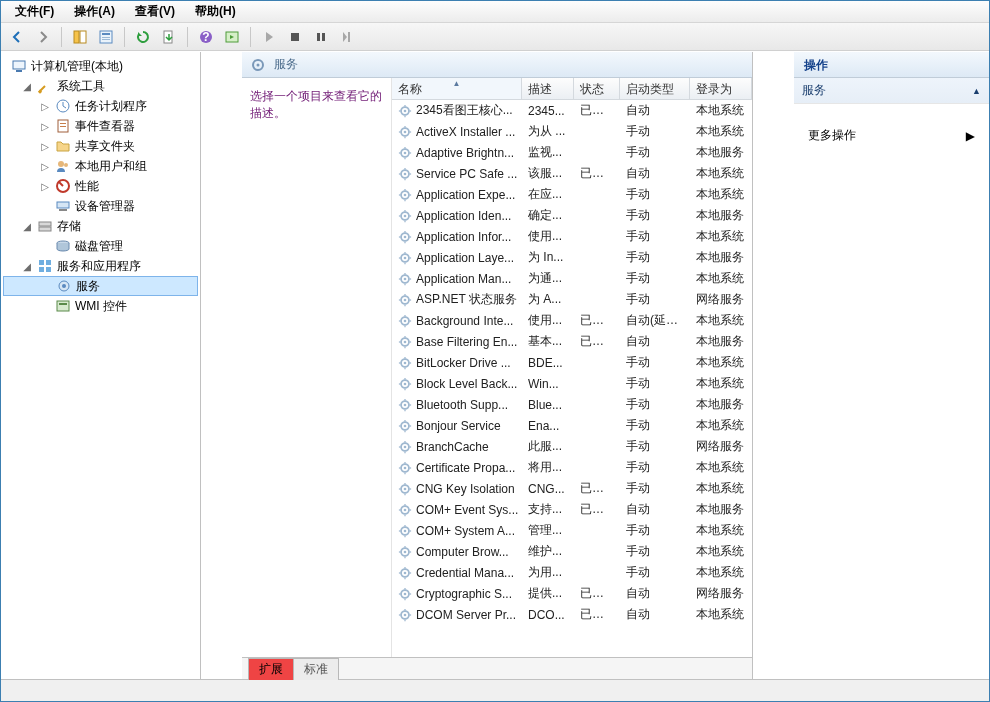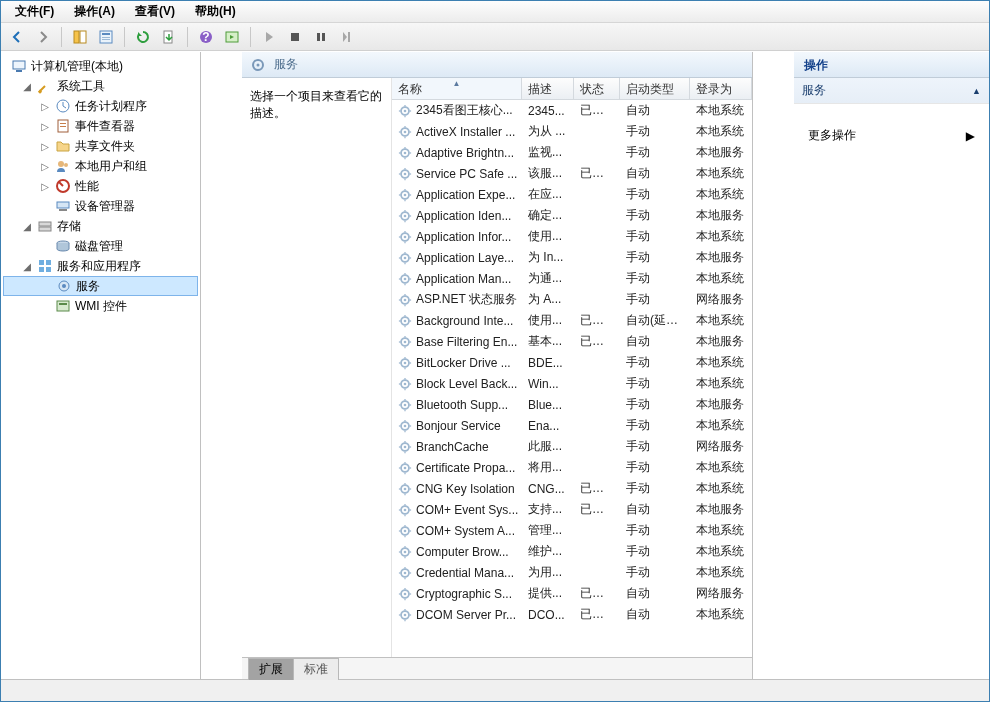--- a/index.html
+++ b/index.html
@@ -23,42 +23,42 @@
 .tree-node { display: flex; align-items: center; height: 20px; padding-left: 4px; cursor: default; white-space: nowrap; }
 .tree-node.selected { background: #cde8ff; border:1px solid #7eb4ea; }
 .tree-toggle { width: 12px; display: inline-flex; justify-content: center; color: #6e6e6e; font-size: 10px; }
 .tree-icon { width: 16px; height: 16px; margin: 0 4px; display:inline-flex; align-items:center; justify-content:center; }
 .indent-1 { padding-left: 18px; }
 .indent-2 { padding-left: 36px; }
 .center-pane { flex: 1; display: flex; flex-direction: column; border-right: 1px solid #c0c0c0; min-width:0; }
 .center-header { height: 26px; background: linear-gradient(to bottom,#f3f8fd,#dde9f5); border-bottom: 1px solid #c0ccd8; display: flex; align-items: center; padding-left: 8px; gap: 8px; }
 .center-header .hicon { width:16px; height:16px; display:inline-flex; align-items:center; justify-content:center; }
 .center-body { flex: 1; display: flex; min-height:0; }
-.desc-col { width: 205px; padding: 10px 8px; color: #000000; }
+.desc-col { width: 205px; padding: 10px 8px; color: #701a75; }
 .list-col { flex: 1; display: flex; flex-direction: column; border-left: 1px solid #e4e4e4; min-height:0; }
 .list-header { display: flex; background: linear-gradient(to bottom,#fdfdfd,#ebeff3); border-bottom: 1px solid #d4d9de; height: 22px; }
 .list-header .col { border-right: 1px solid #d4d9de; padding: 3px 6px; color: #333; cursor: default; position:relative; overflow:hidden; text-overflow:ellipsis; white-space:nowrap;}
 .list-header .sorted { background: #f2f7fc; }
 .sort-arrow { position:absolute; left:50%; top:1px; transform:translateX(-50%); font-size:8px; color:#5b7aa0;}
 .col-name { width: 130px; }
 .col-desc { width: 52px; }
 .col-status { width: 46px; }
 .col-start { width: 70px; }
 .col-logon { width: 62px; }
 .list-body { flex: 1; overflow-y: scroll; overflow-x:hidden; }
 .row { display: flex; height: 21px; align-items: center; cursor: default; }
 .row .cell { padding: 0 6px; overflow: hidden; text-overflow: ellipsis; white-space: nowrap; color: #222; }
 .row .cell-name { width: 130px; display:flex; align-items:center; gap:4px; }
 .row .cell-desc { width: 52px; }
 .row .cell-status { width: 46px; }
 .row .cell-start { width: 70px; }
 .row .cell-logon { width: 62px; }
 .gear-icon { width:14px; height:14px; flex-shrink:0; }
 .tabs-footer { height: 22px; border-top: 1px solid #c0c0c0; display: flex; align-items: flex-end; background: #f5f5f5; padding-left:6px;}
-.tab { padding: 2px 10px; border: 1px solid #b8b8b8; border-bottom: none; background: #a3a3a3; margin-right: -1px; cursor: default; position:relative; top:1px;}
+.tab { padding: 2px 10px; border: 1px solid #b8b8b8; border-bottom: none; background: #ef4444; margin-right: -1px; cursor: default; position:relative; top:1px;}
 .tab.inactive { background: #ececec; color:#555; }
 .actions-pane { width: 195px; background: #fff; display:flex; flex-direction:column;}
 .actions-header { height: 26px; background: linear-gradient(to bottom,#f3f8fd,#dde9f5); border-bottom: 1px solid #c0ccd8; padding: 5px 10px; font-weight: bold; color: #15428b; }
 .actions-section { padding: 4px 8px; border-bottom: 1px solid #e6e6e6; background: linear-gradient(to bottom,#eef4fb,#e6eef7); display:flex; justify-content:space-between; align-items:center; color:#1a3e6e;}
 .actions-item { padding: 23px 14px; display:flex; justify-content:space-between; align-items:center; cursor:default;}
 .statusbar { height: 22px; border-top: 1px solid #c0c0c0; background: #f0f0f0; }
 
 .list-body::-webkit-scrollbar { width: 16px; }
 .list-body::-webkit-scrollbar-track { background: #f0f0f0; }
 .list-body::-webkit-scrollbar-thumb { background: #c6d4e3; border: 1px solid #9db6ce; }

